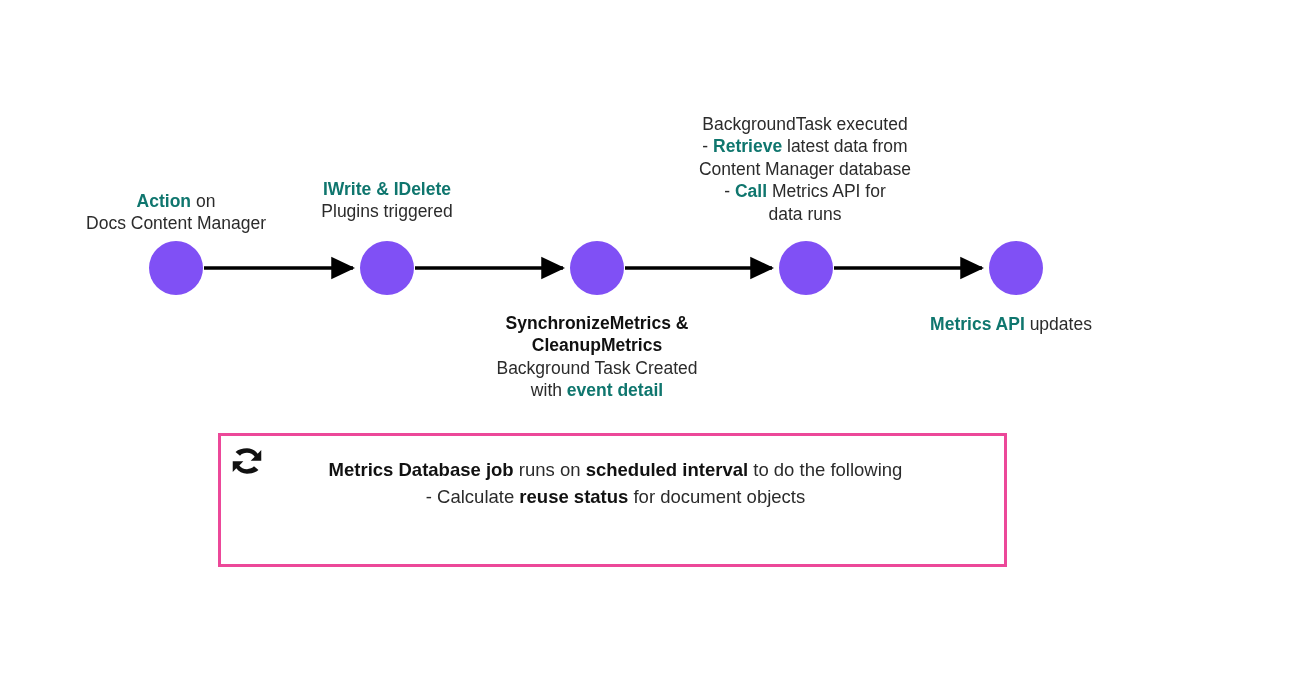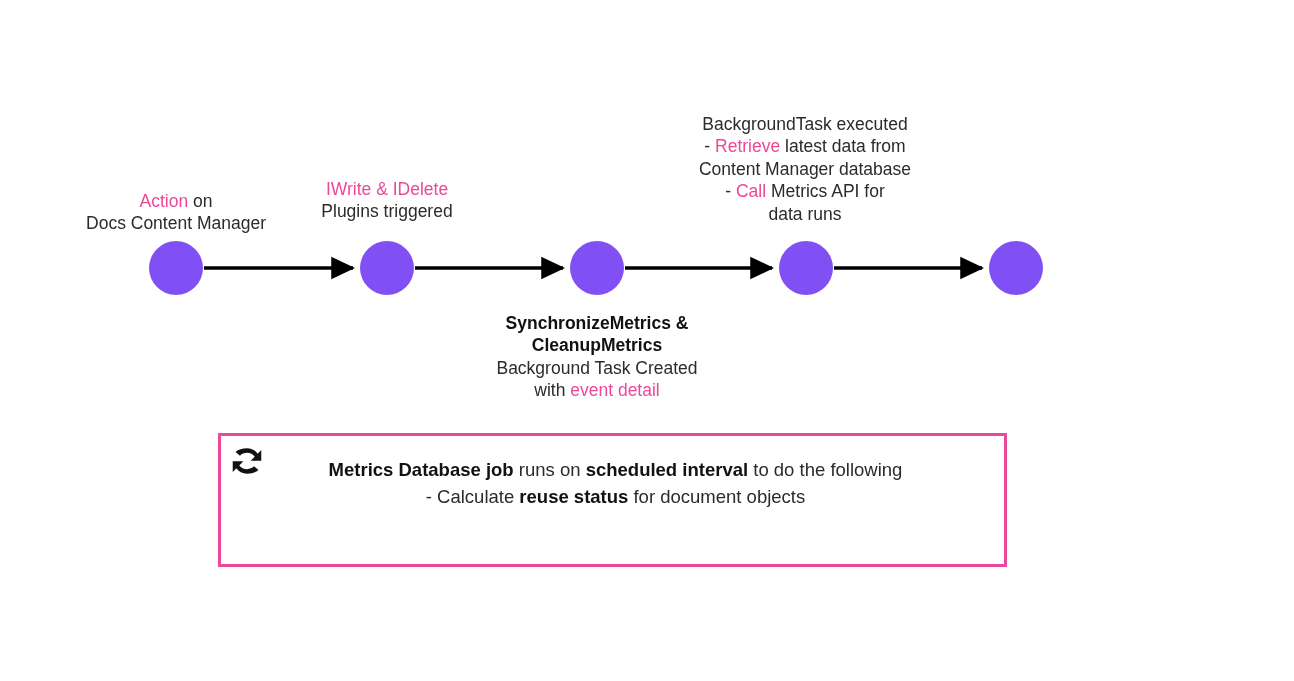--- a/index.html
+++ b/index.html
@@ -18,21 +18,21 @@
 
   
   .label{
     position:absolute;
     text-align:center;
     line-height:1.28;
     font-size:17.5px;
     color:#2b2b2b;
     white-space:nowrap;
   }
-  .label b{font-weight:normal;color:#ec4899;}
+  .label b{font-weight:bold;color:#0f766e;}
   .label .ln{display:block;}
 
   #label-action{left:26px;top:190px;width:300px;}
   #label-plugins{left:267px;top:178px;width:240px;}
   #label-bgtask{left:647px;top:113px;width:316px;}
   #label-sync{left:447px;top:312px;width:300px;}
   #label-metrics{left:806px;top:313px;width:410px;}
 
   #label-sync .ln1,#label-sync .ln2{font-weight:bold;color:#111;}
 
@@ -105,20 +105,21 @@
   </div>
 
   <div class="label" id="label-sync">
     <span class="ln ln1">SynchronizeMetrics &amp;</span>
     <span class="ln ln2">CleanupMetrics</span>
     <span class="ln">Background Task Created</span>
     <span class="ln"><span>with </span><b>event detail</b></span>
   </div>
 
   <div class="label" id="label-metrics">
+    <span class="ln"><b>Metrics API</b><span> updates</span></span>
   </div>
 
   <div class="callout">
     <svg class="callout-icon" viewBox="0 0 48 48" xmlns="http://www.w3.org/2000/svg">
       <path fill="#111111" d="M24 9.5c5.1 0 9.6 2.4 12.2 6.1l4.1-4.1v12.1H28.2l4.6-4.6c-1.9-2.6-5-4.3-8.8-4.3-3.2 0-6 1.2-8 3.2l-5.1-4.3C14 10.9 18.7 9.5 24 9.5z"></path>
       <path fill="#111111" d="M24 38.5c-5.1 0-9.6-2.4-12.2-6.1l-4.1 4.1V24.4h12.1l-4.6 4.6c1.9 2.6 5 4.3 8.8 4.3 3.2 0 6-1.2 8-3.2l5.1 4.3C34 37.1 29.3 38.5 24 38.5z"></path>
     </svg>
     <div class="callout-text">
       <span class="ln"><b>Metrics Database job</b><span> runs on </span><b>scheduled interval</b><span> to do the following</span></span>
       <span class="ln"><span>-  </span><span>Calculate </span><b>reuse status</b><span> for document objects</span></span>

